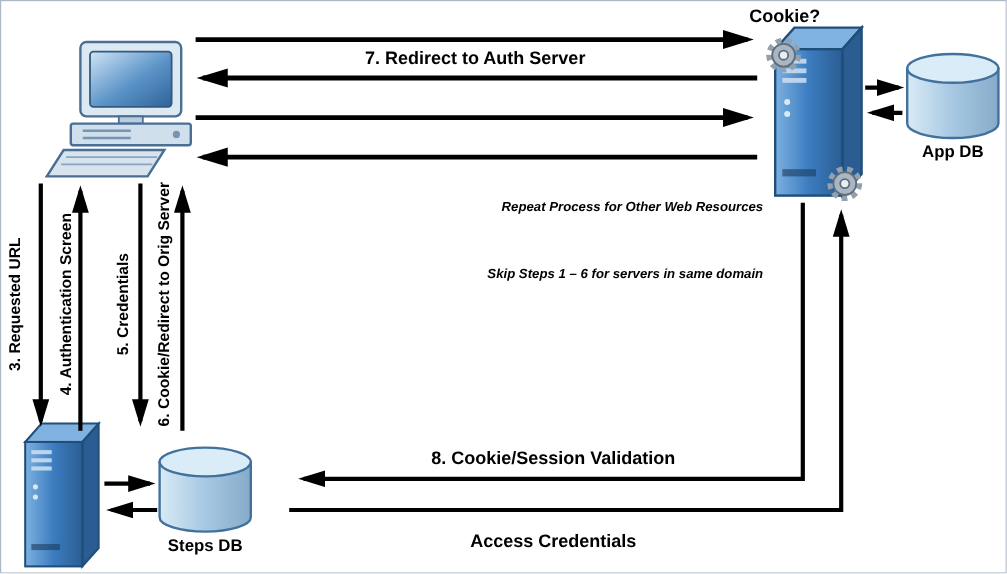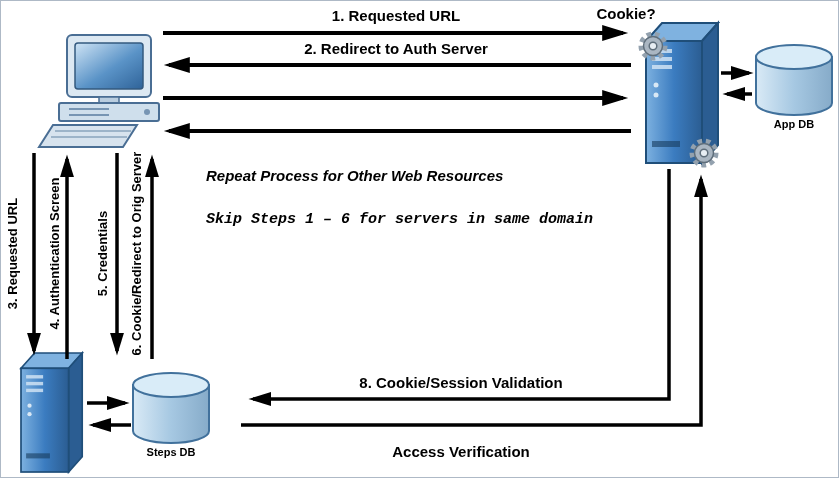--- a/index.html
+++ b/index.html
@@ -30,31 +30,31 @@
     text-align:center;
     white-space:pre;
     transform-origin:0 0;
     transform:rotate(-90deg);
     top:360px;
   }
   .note{
     position:absolute;
     left:205px;width:430px;
     font-weight:bold;font-style:italic;
-    font-size:15px;text-align:left;white-space:pre;
+    font-size:11px;text-align:right;white-space:pre;
   }
   .step8{
     position:absolute;
     left:280px;top:324px;width:360px;
     font-weight:bold;font-size:15px;line-height:23px;
     text-align:center;white-space:pre;
   }
   .dblbl{
     position:absolute;
-    font-weight:bold;font-size:11px;
+    font-weight:bold;font-size:14px;
     width:76px;text-align:center;white-space:pre;
   }
 </style>
 </head>
 <body>
 
 <div class="stage">
 
   <svg width="839" height="478" viewBox="0 0 839 478">
     <defs>
@@ -148,35 +148,34 @@
 
     <path d="M668 168 L668 398 L252 398" stroke="#000" stroke-width="3.5" fill="none" marker-end="url(#ahead)"></path>
     <path d="M240 424 L700 424 L700 178" stroke="#000" stroke-width="3.5" fill="none" marker-end="url(#ahead)"></path>
 
     <path d="M720 72 L748 72" stroke="#000" stroke-width="3.5" fill="none" marker-end="url(#ahead)"></path>
     <path d="M751 93 L726 93" stroke="#000" stroke-width="3.5" fill="none" marker-end="url(#ahead)"></path>
     <path d="M86 402 L124 402" stroke="#000" stroke-width="3.5" fill="none" marker-end="url(#ahead)"></path>
     <path d="M130 424 L92 424" stroke="#000" stroke-width="3.5" fill="none" marker-end="url(#ahead)"></path>
   </svg>
 
-  <div class="lbl" style="left:165px;top:6px;width:460px;">1. Requested URL</div>
-  <div class="lbl" style="left:165px;top:39px;width:460px;">2. Redirect to Auth Server</div>
+  <div class="lbl" style="left:165px;top:39px;width:460px;">7. Redirect to Auth Server</div>
 
-  <div class="lbl" style="left:570px;top:4px;width:110px;">Cookie?</div>
+  <div class="lbl" style="left:598px;top:4px;width:110px;">Cookie?</div>
 
   <div class="vlbl" style="left:4px;">3. Requested URL</div>
   <div class="vlbl" style="left:46px;">4. Authentication Screen</div>
   <div class="vlbl" style="left:94px;">5. Credentials</div>
   <div class="vlbl" style="left:128px;">6. Cookie/Redirect to Orig Server</div>
 
   <div class="note" style="top:166px;">Repeat Process for Other Web Resources</div>
-  <div class="note" style="top:210px;font-family:Liberation Mono, monospace;">Skip Steps 1 – 6 for servers in same domain</div>
+  <div class="note" style="top:222px;">Skip Steps 1 – 6 for servers in same domain</div>
 
   <div class="step8">
     <div>8. Cookie/Session Validation</div>
-    <div>Access Verification</div>
+    <div>Access Credentials</div>
     
   </div>
 
   <div class="dblbl" style="left:755px;top:117px;">App DB</div>
   <div class="dblbl" style="left:132px;top:445px;">Steps DB</div>
 
 </div>
 
 </body></html>

